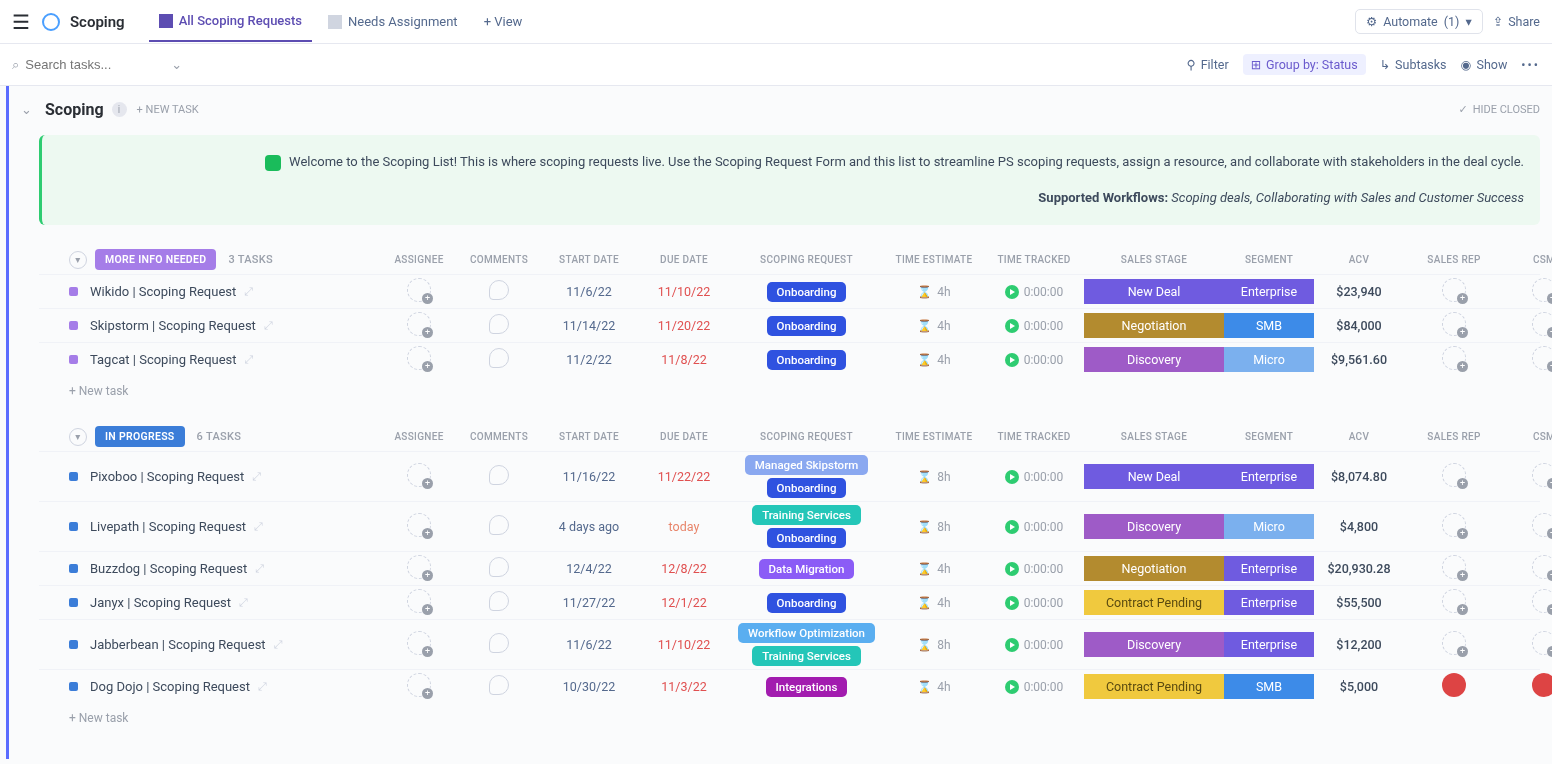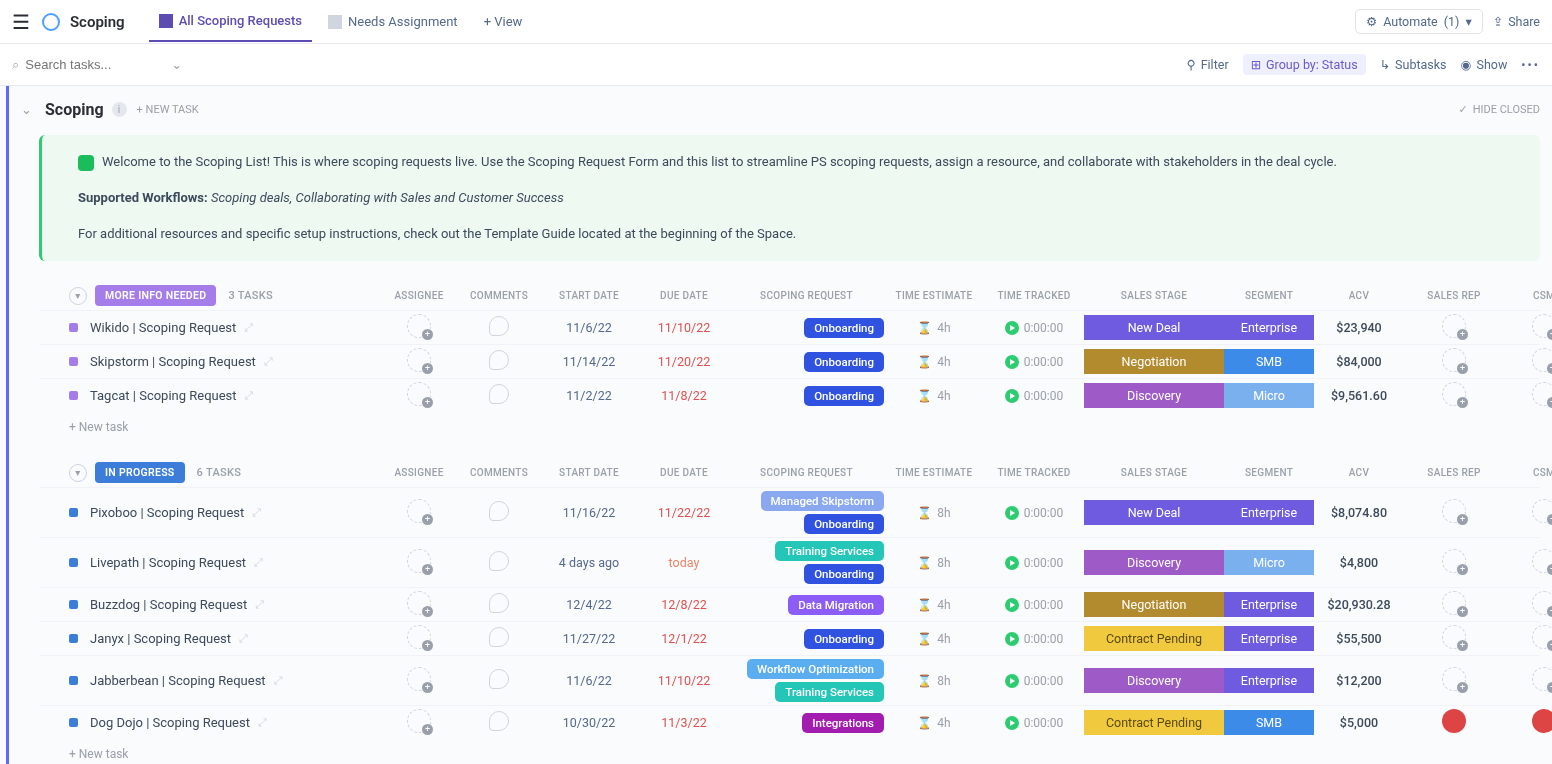--- a/index.html
+++ b/index.html
@@ -23,21 +23,21 @@
 .toolbar-item { display: flex; align-items: center; gap: 5px; cursor: pointer; }
 .toolbar-item.active { background: #eef0ff; color: #6a5acd; padding: 3px 8px; border-radius: 4px; }
 .more-icon { letter-spacing: 2px; cursor: pointer; }
 .main { padding: 0 12px 12px; border-left: 3px solid #5b6cff; margin-left: 6px; }
 .list-header { display: flex; align-items: center; padding: 14px 0 10px; }
 .list-header .chevron { width: 16px; height: 16px; margin-right: 8px; color: #9aa0ab; }
 .list-title { font-weight: 700; font-size: 16px; color: #2a2e34; margin-right: 8px; }
 .info-circle { width: 15px; height: 15px; border-radius: 50%; background: #e5e7ee; color: #9aa0ab; display: inline-flex; align-items: center; justify-content: center; font-size: 10px; margin-right: 10px; }
 .new-task-link { color: #9aa0ab; font-size: 11px; cursor: pointer; }
 .hide-closed { margin-left: auto; color: #9aa0ab; font-size: 11px; display: flex; align-items: center; gap: 5px; cursor: pointer; }
-.banner { background: #edf9f1; border-left: 3px solid #2ecc71; border-radius: 6px; padding: 16px 36px; margin: 6px 0 18px 18px; color: #3d4a5c; line-height: 1.7; }
+.banner { background: #edf9f1; border-left: 3px solid #2ecc71; border-radius: 6px; padding: 16px 16px; margin: 6px 0 18px 18px; color: #3d4a5c; line-height: 1.7; text-align: right; }
 .banner .green-badge { display: inline-flex; width: 16px; height: 16px; background: #1abc5b; border-radius: 4px; vertical-align: middle; margin-right: 8px; }
 .banner p { margin-bottom: 14px; }
 .banner p:last-child { margin-bottom: 0; }
 .banner .em { font-style: italic; }
 .group { margin-left: 18px; margin-bottom: 22px; }
 .group-chevron { width: 18px; height: 18px; border-radius: 50%; border: 1px solid #cfd4e0; display: flex; align-items: center; justify-content: center; margin-right: 8px; color: #9aa0ab; cursor: pointer; font-size: 10px; }
 .status-badge { padding: 4px 10px; border-radius: 4px; color: #fff; font-size: 10.5px; font-weight: 600; letter-spacing: 0.3px; margin-right: 12px; }
 .task-count { color: #9aa0ab; font-size: 11px; text-transform: uppercase; text-align: right; }
 .cols { display: grid; grid-template-columns: 340px 80px 80px 100px 90px 155px 100px 100px 140px 90px 90px 100px 80px; gap: 0; align-items: center; }
 .col-headers { padding: 6px 0 4px; color: #9aa0ab; font-size: 10px; font-weight: 500; text-transform: uppercase; letter-spacing: 0.3px; text-align: center; }
@@ -47,21 +47,21 @@
 .task-bullet { width: 9px; height: 9px; border-radius: 2px; margin-right: 12px; }
 .task-title { cursor: pointer; }
 .task-expand { color: #cfd4e0; margin-left: 8px; font-size: 11px; }
 .avatar-placeholder { width: 24px; height: 24px; border-radius: 50%; border: 1px dashed #cfd4e0; display: inline-flex; align-items: center; justify-content: center; color: #cfd4e0; font-size: 11px; margin: 0 auto; position: relative; }
 .avatar-placeholder::after { content: "+"; position: absolute; bottom: -3px; right: -3px; width: 11px; height: 11px; background: #9aa0ab; color: #fff; border-radius: 50%; font-size: 9px; line-height: 11px; }
 .avatar-img { width: 24px; height: 24px; border-radius: 50%; background: #d44; display: inline-block; }
 .comment-icon { width: 20px; height: 20px; border: 1.5px solid #cfd4e0; border-radius: 50% 50% 50% 4px; display: inline-block; }
 .cell { text-align: center; font-size: 12.5px; color: #54698d; }
 .date-red { color: #e05050; text-align: center; }
 .date-today { color: #e8856b; }
-.chips { display: flex; flex-direction: column; gap: 3px; align-items: flex-end; }
+.chips { display: flex; flex-direction: column; gap: 3px; align-items: center; }
 .chip { padding: 3px 10px; border-radius: 5px; font-size: 11.5px; color: #fff; font-weight: 500; white-space: nowrap; }
 .estimate { display: flex; align-items: center; justify-content: center; gap: 5px; color: #9aa0ab; font-size: 12px; }
 .tracked { display: flex; align-items: flex-end; justify-content: center; gap: 5px; color: #9aa0ab; font-size: 12px; }
 .play-icon { width: 14px; height: 14px; border-radius: 50%; background: #2ecc71; display: inline-flex; align-items: center; justify-content: center; }
 .play-icon::before { content: ""; border-left: 5px solid #fff; border-top: 3px solid transparent; border-bottom: 3px solid transparent; margin-left: 1px; }
 .tagcell { display: flex; align-items: stretch; height: 25px; }
 .tagcell span { flex: 1; display: flex; align-items: center; justify-content: center; color: #fff; font-size: 12.5px; }
 .acv { font-size: 12.5px; color: #3d4a5c; font-weight: 500; }
 .new-task { padding: 8px 0 0 30px; color: #9aa0ab; font-size: 12px; cursor: pointer; }
 </style>
@@ -132,21 +132,20 @@
     <span class="new-task-link">+ NEW TASK</span>
     <div class="hide-closed">
         <span>✓</span>
         <span>HIDE CLOSED</span>
       </div>
   </div>
 
   <div class="banner">
     <p><span class="green-badge"></span><span>Welcome to the Scoping List! This is where scoping requests live. Use the Scoping Request Form and this list to streamline PS scoping requests, assign a resource, and collaborate with stakeholders in the deal cycle.</span></p>
     <p><b>Supported Workflows:</b> <span class="em">Scoping deals, Collaborating with Sales and Customer Success</span></p>
-    <p>For additional resources and specific setup instructions, check out the Template Guide located at the beginning of the Space.</p>
   </div>
 
   <div id="groups">
       <div class="group">
     <div class="cols col-headers">
       <div class="task-col" style="display:flex;align-items:center;">
         <span class="group-chevron">▾</span>
         <span class="status-badge" style="background:#a57de8">MORE INFO NEEDED</span>
         <span class="task-count">3 TASKS</span>
       </div>

